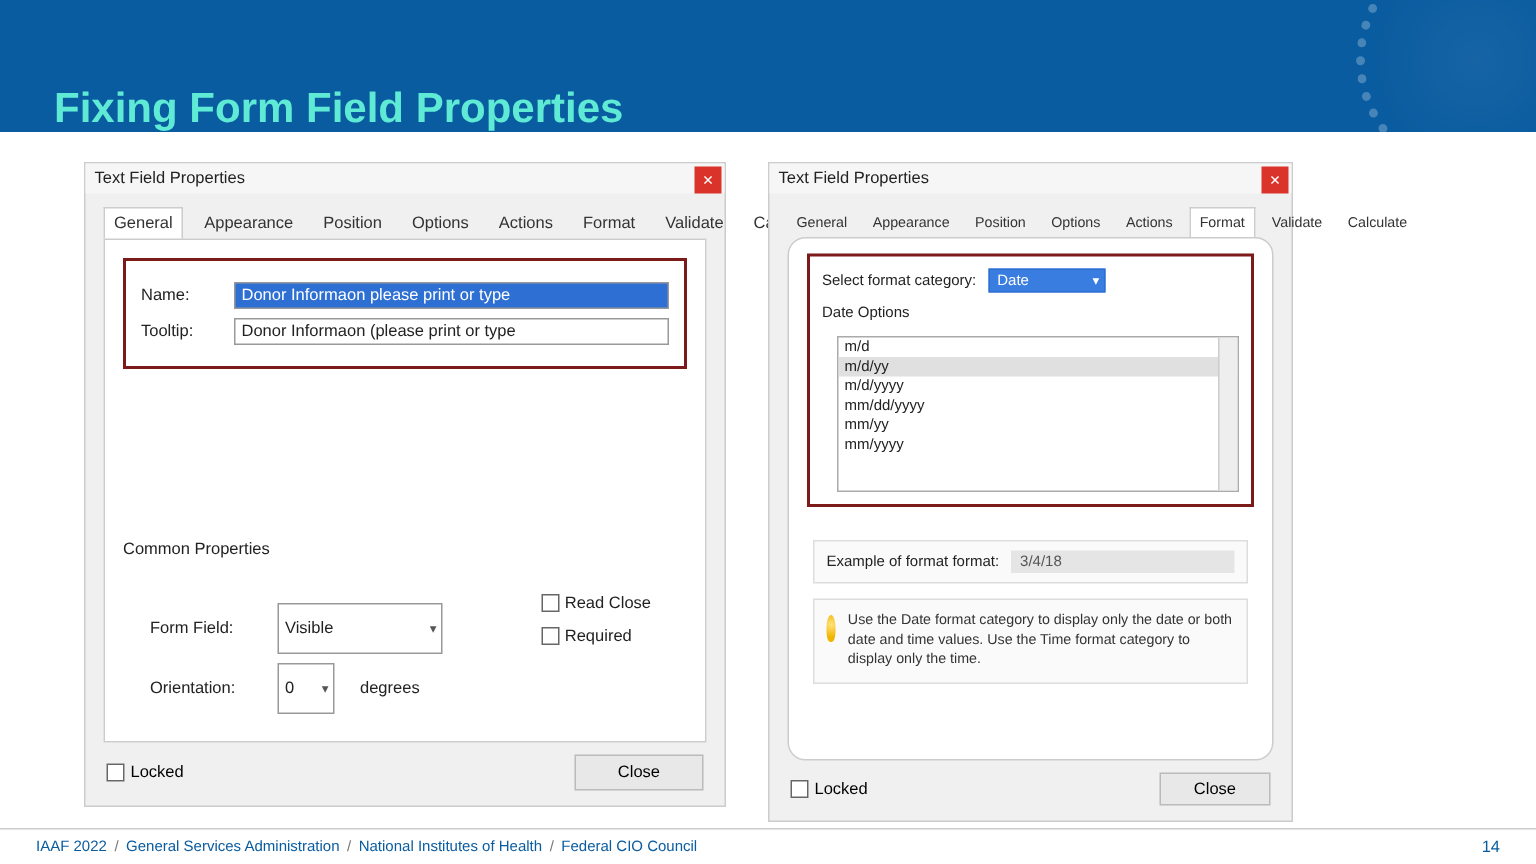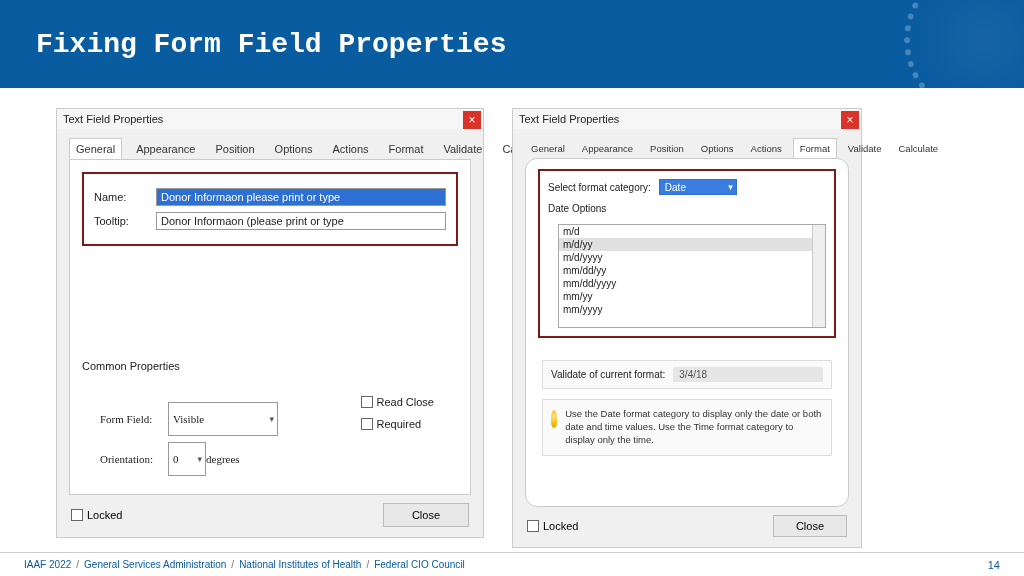--- a/index.html
+++ b/index.html
@@ -7,28 +7,27 @@
     font-family: Arial, Helvetica, sans-serif;
     background: #fff;
     width: 1024px;
     height: 576px;
     overflow: hidden;
     display: flex;
     flex-direction: column;
   }
   .banner {
     background: #0a5ca0;
-    color: #ffffff;
+    color: #5eead4;
     height: 90px;
     display: flex;
-    align-items: center;
+    align-items: flex-end;
     padding-left: 36px;
     position: relative;
     overflow: hidden;
-    font-family: Liberation Mono, monospace;
   }
   .banner-title {
     font-size: 28px;
     font-weight: bold;
   }
   .banner-seal {
     position: absolute;
     right: -40px;
     top: -40px;
     width: 160px;
@@ -140,24 +139,23 @@
     margin-top: auto;
     padding-top: 4px;
   }
   .section-heading {
     font-size: 11px;
     margin-bottom: 24px;
   }
   .cp-row {
     display: flex;
     align-items: center;
-    gap: 0;
+    gap: 17px;
     margin: 6px 0;
     padding-left: 18px;
-    font-family: Liberation Serif, serif;
   }
   .cp-label { min-width: 68px; }
   .select {
     border: 1px solid #999;
     background: #fff;
     height: 34px;
     font-size: 11px;
     padding: 0 18px 0 4px;
     position: relative;
     display: inline-flex;
@@ -403,29 +401,28 @@
           <span>Select format category:</span>
           <span class="select-blue" style="width:78px">
               <span>Date</span>
             </span>
         </div>
         <div class="date-options-label">Date Options</div>
         <div class="date-listbox" id="date-listbox">
             <div class="item">m/d</div>
             <div class="item selected">m/d/yy</div>
             <div class="item">m/d/yyyy</div>
-            <div class="item">mm/dd/yy</div>
             <div class="item">mm/dd/yyyy</div>
             <div class="item">mm/yy</div>
             <div class="item">mm/yyyy</div>
           </div>
       </div>
 
       <div class="example-row">
-        <span>Validate of current format:</span>
+        <span>Example of format format:</span>
         <span class="example-value">3/4/18</span>
       </div>
 
       <div class="tip-box">
         <div class="bulb"></div>
         <div>Use the Date format category to display only the date or both date and time values. Use the Time format category to display only the time.</div>
       </div>
     </div>
 
     <div class="dialog-footer">

